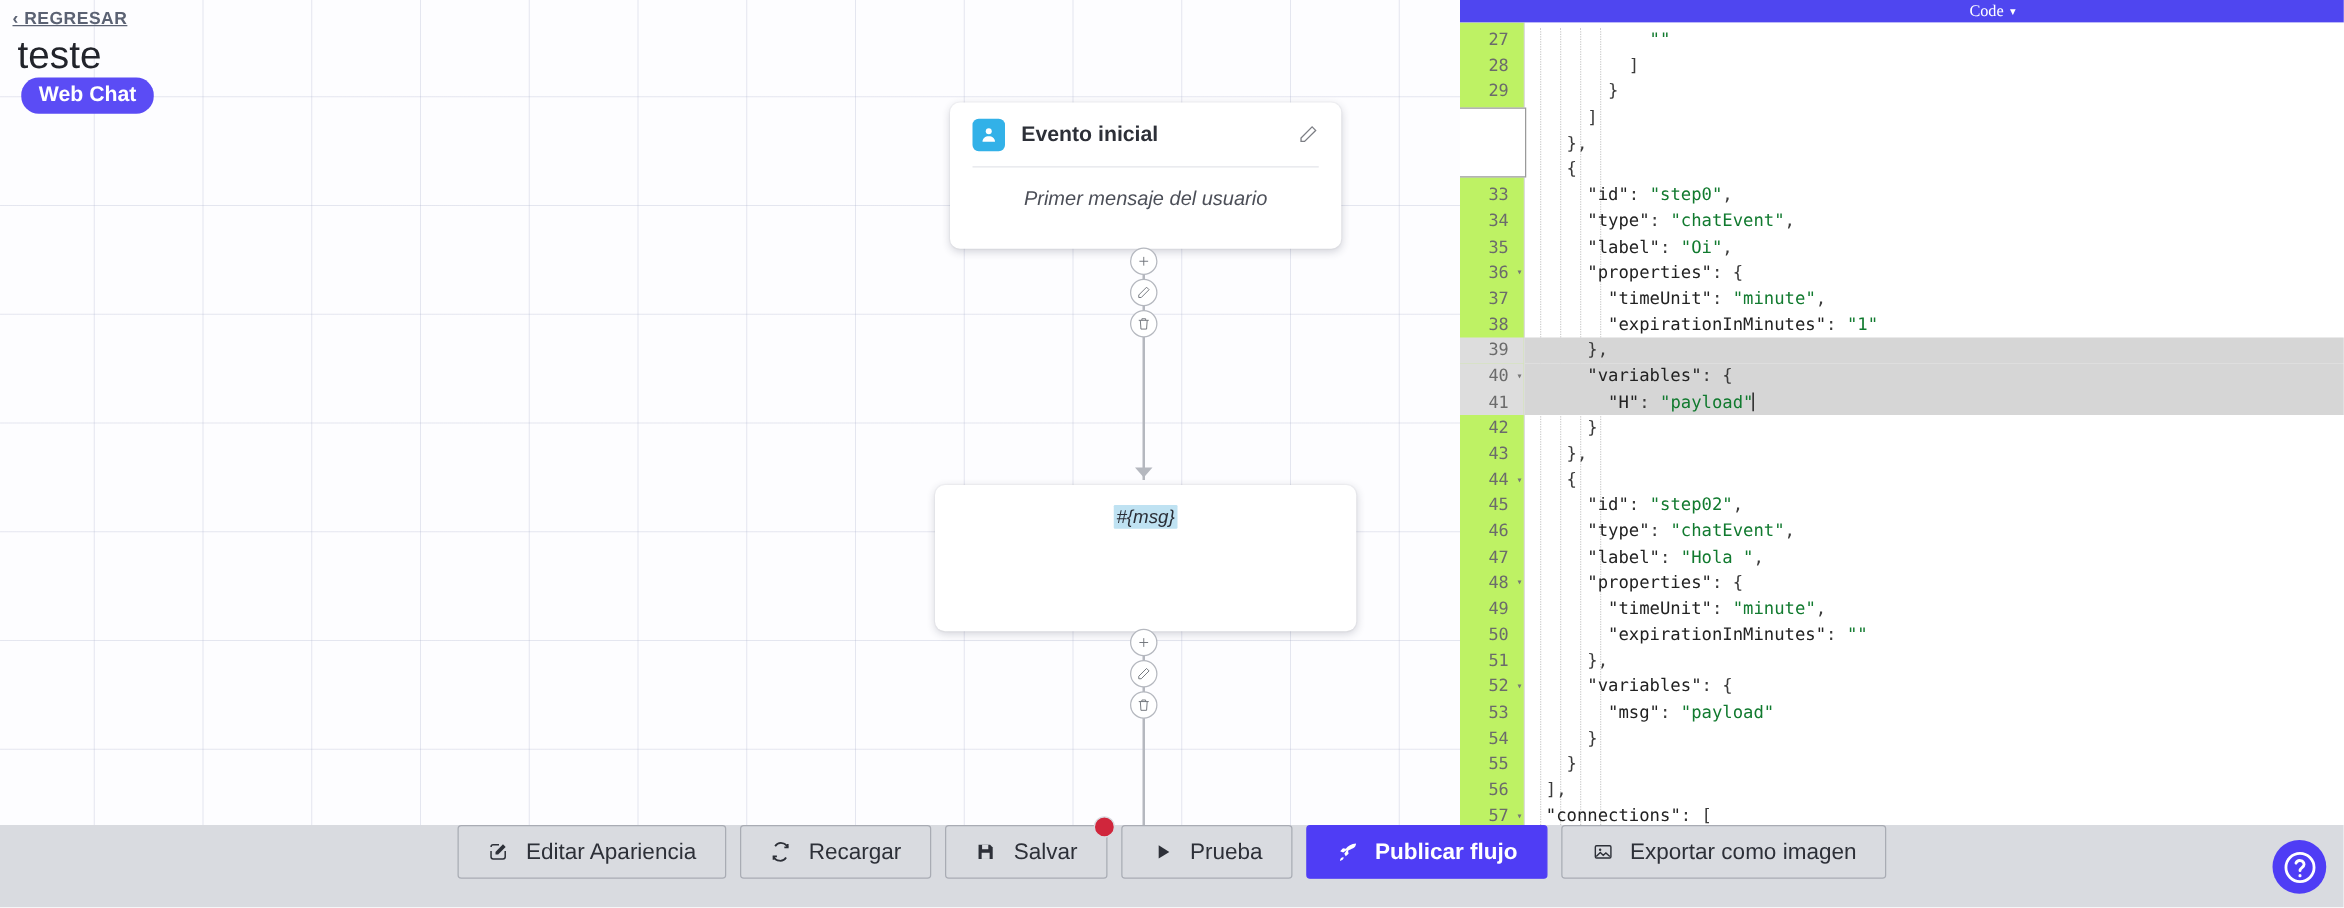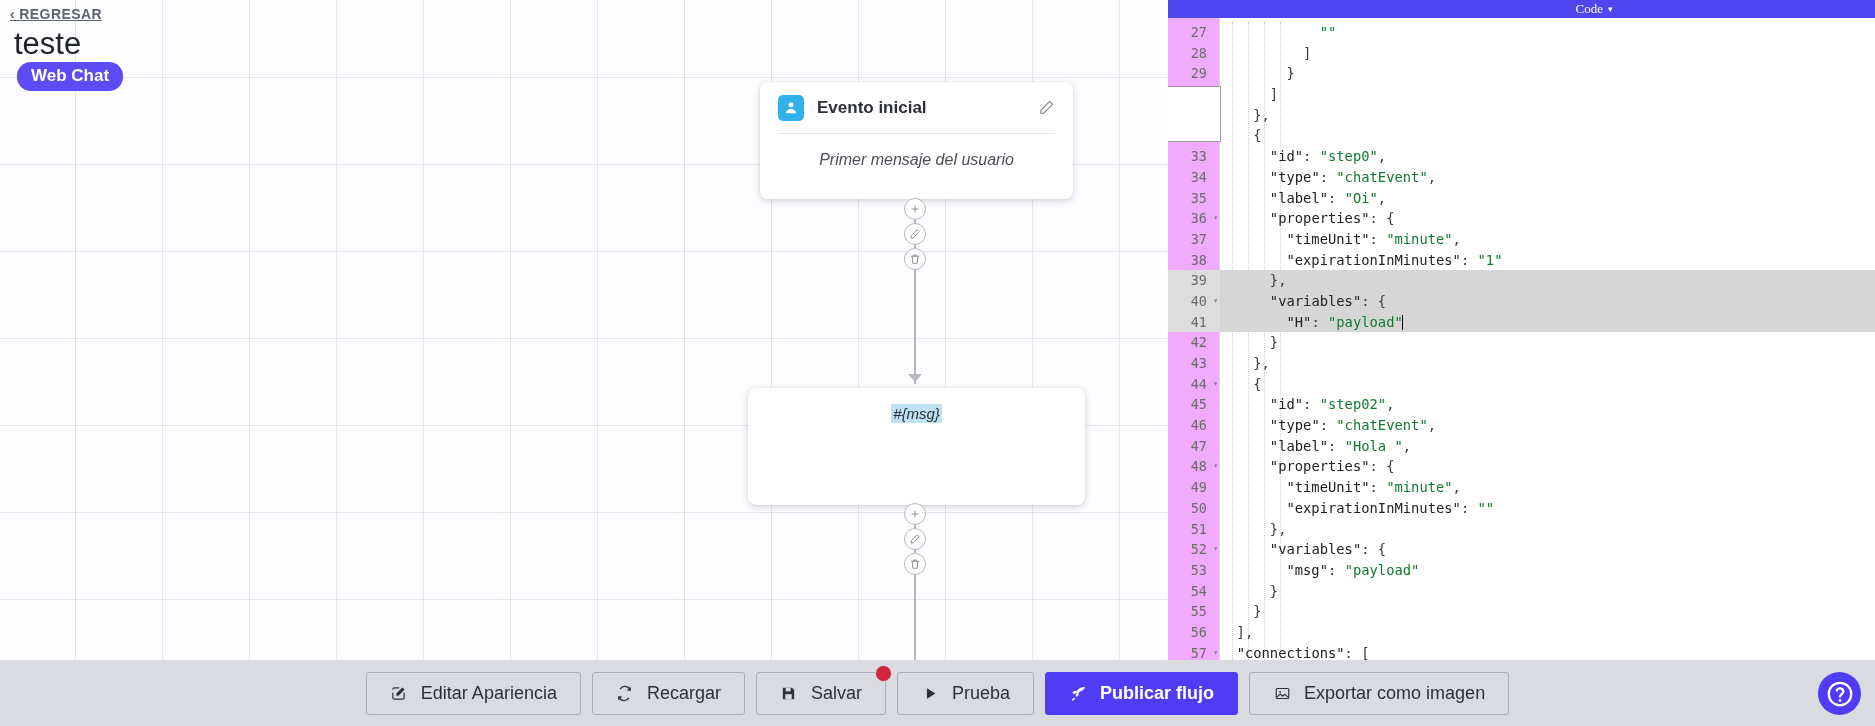--- a/index.html
+++ b/index.html
@@ -118,21 +118,21 @@
     position: absolute; right: 6px; top: 2px;
     color: #fff; font-size: 11px; text-decoration: underline; cursor: pointer; text-align: center;
   }
   .ed-area {
     position: relative; height: 642px; display: flex;
     font-family: "DejaVu Sans Mono", monospace; font-size: 14px;
     overflow: hidden;
   }
   .gutter {
     width: 52px; flex: 0 0 52px;
-    background: #f0abfc; border-right: 1px solid #dcdcdc;
+    background: #bef264; border-right: 1px solid #dcdcdc;
     padding-top: 4px; color: #6b6b6b; text-align: right;
   }
   .gutter .ln {
     height: 20.7px; line-height: 20.7px; padding-right: 12px;
     position: relative; font-size: 13.5px;
   }
   .gutter .ln.folded::after {
     content: "▾"; position: absolute; right: 1px; top: 0;
     font-size: 8px; color: #777;
   }
@@ -180,21 +180,21 @@
     position: absolute; left: 1px; width: 14px;
     top: 300px; height: 330px;
     background: #b4b4b4; border-radius: 1px; cursor: pointer;
   }
 
   
   #toolbar {
     position: absolute; left: 0; top: 660px;
     width: 1875px; height: 66px;
     background: #d9dbe0;
-    display: flex; align-items: center; justify-content: center; gap: 11px;
+    display: flex; justify-content: center; gap: 11px;
   }
   .tbtn {
     position: relative;
     height: 43px; padding: 0 23px;
     display: flex; align-items: center; gap: 13px;
     background: #d9dbe0; border: 1px solid #a9acb4; border-radius: 3px;
     font-size: 18px; color: #2d3038; cursor: pointer; white-space: nowrap;
   }
   .tbtn.primary {
     background: #4f3df5; border-color: #4f3df5; color: #fff; font-weight: 700;

